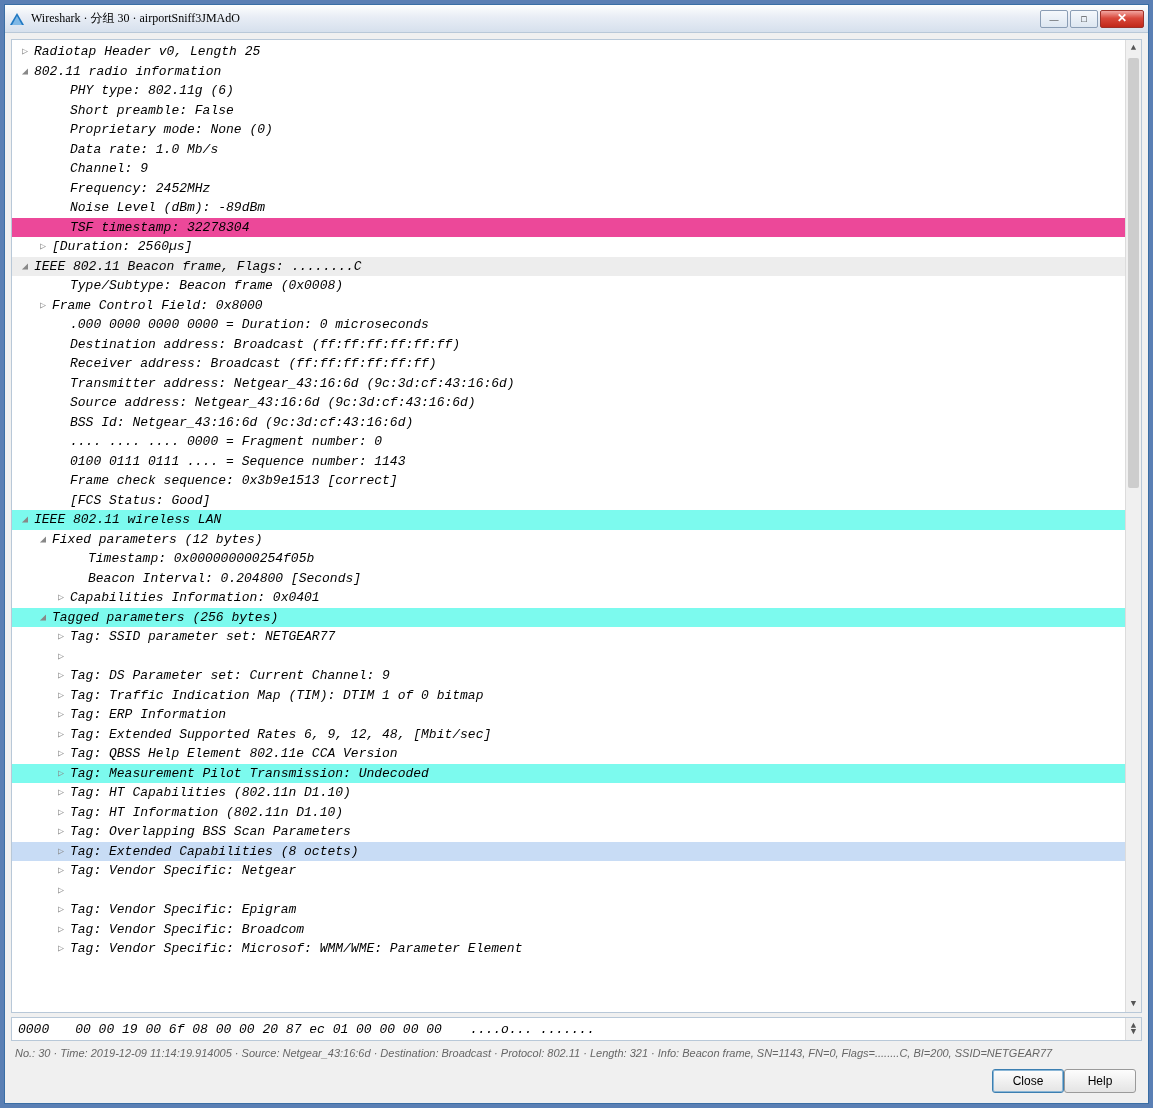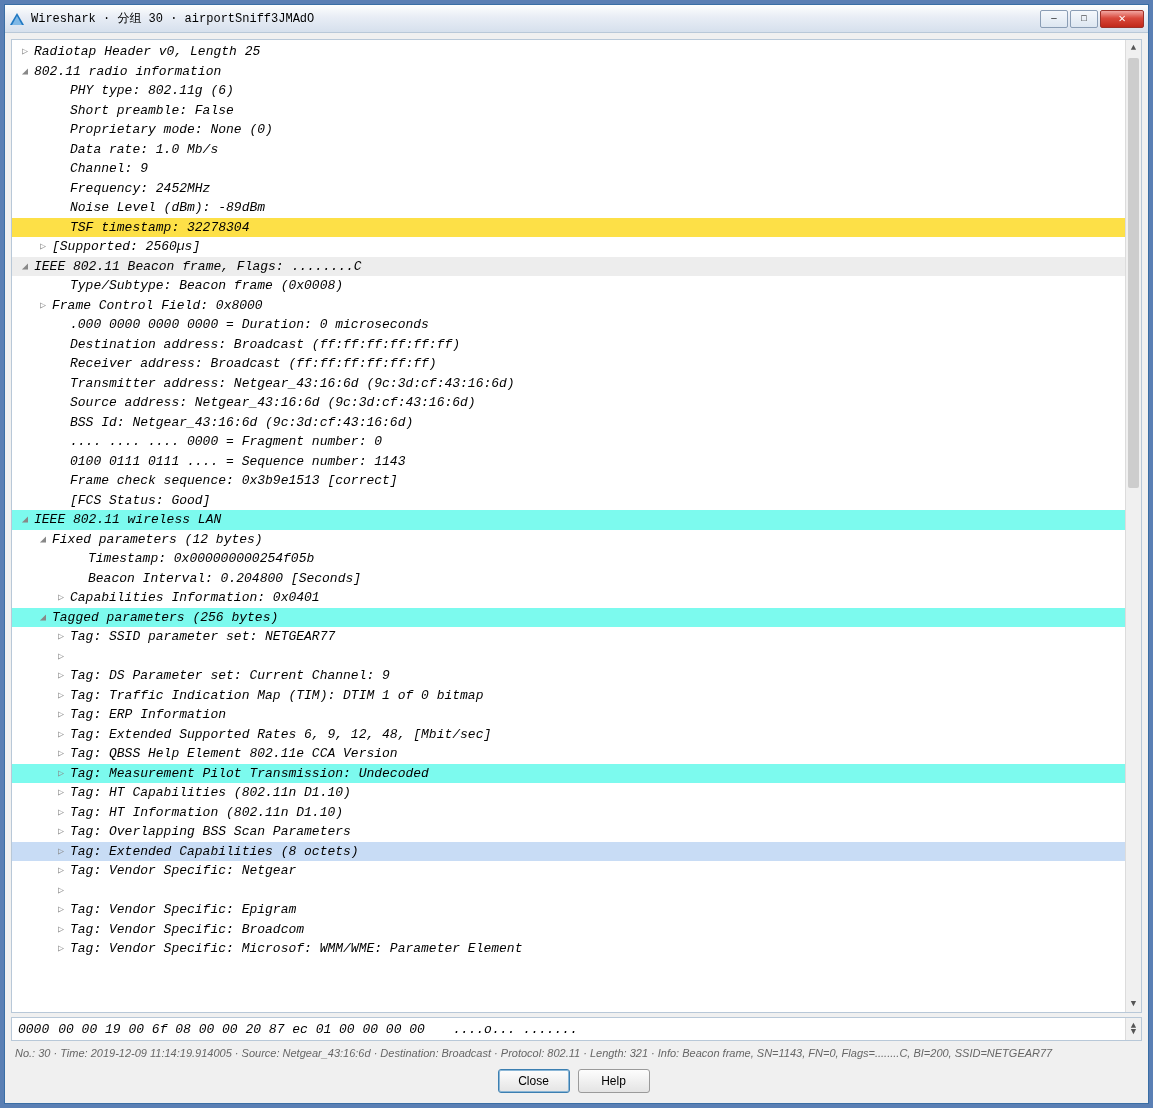--- a/index.html
+++ b/index.html
@@ -1,38 +1,38 @@
 <!DOCTYPE html>
 <html><head>
 <meta charset="utf-8">
 <style>
 *{box-sizing:border-box;margin:0;padding:0}
 body{font-family:"Consolas","Courier New",monospace;font-style:italic;font-size:13px;background:#5a7fb4;padding:4px;color:#000}
 .window{background:#f0f0f0;border:1px solid #3a6ea5;display:flex;flex-direction:column;height:1100px;width:1145px}
-.titlebar{height:28px;background:linear-gradient(to bottom,#fdfefe,#e8edf5 45%,#d6e0ed);display:flex;align-items:center;padding:0 4px;font-style:normal;font-family:Liberation Mono, monospace;border-bottom:1px solid #b8c8d8}
+.titlebar{height:28px;background:linear-gradient(to bottom,#fdfefe,#e8edf5 45%,#d6e0ed);display:flex;align-items:center;padding:0 4px;font-style:normal;font-family:Liberation Serif, serif;border-bottom:1px solid #b8c8d8}
 .titlebar-icon{width:16px;height:16px;margin-right:6px}
 .title-text{flex:1;font-size:12px;color:#000}
 .win-btns{display:flex;gap:2px}
 .win-btn{width:28px;height:18px;border:1px solid #8a9db5;border-radius:2px;background:linear-gradient(to bottom,#f5f8fc,#dde6f1);display:flex;align-items:center;justify-content:center;font-size:9px;font-style:normal;cursor:pointer}
 .win-btn.close{width:44px;background:linear-gradient(to bottom,#f2a6a1,#d9483b 45%,#c1281a);border-color:#9e3028;color:#fff;font-weight:bold;font-size:12px}
 .content{flex:1;display:flex;flex-direction:column;padding:6px 6px 4px 6px;gap:4px;overflow:hidden}
 .tree-pane{flex:1;background:#fff;border:1px solid #b8c8d8;overflow:auto;position:relative;padding:2px 0}
 .row{white-space:pre;padding:0 4px;line-height:19.5px;height:19.5px;display:flex;align-items:center}
 .ind{display:inline-block;width:18px;text-align:center;color:#888;font-style:normal;font-size:10px}
-.hl-blue{background:#fde047}
+.hl-blue{background:#ec4899}
 .hl-cyan{background:#7cfaee}
 .hl-lightblue{background:#c8dcf5}
 .hl-gray{background:#ededed}
 .hex-pane{height:24px;background:#fff;border:1px solid #b8c8d8;padding:2px 6px;display:flex;align-items:center;position:relative}
-.hex-offset{margin-right:9px}
+.hex-offset{margin-right:26px}
 .scrollbar-v{position:absolute;right:0;top:0;bottom:0;width:16px;background:#f0f0f0;border-left:1px solid #dcdcdc}
 .scroll-arr{height:16px;display:flex;align-items:center;justify-content:center;font-size:9px;color:#555;font-style:normal}
 .scroll-thumb{position:absolute;left:2px;right:2px;background:#cdcdcd;border-radius:2px}
 .status{font-size:11px;color:#666;padding:2px 4px;font-family:Liberation Sans, sans-serif}
-.btn-row{display:flex;justify-content:center;gap:8px;padding:4px 6px 6px 0;font-style:normal;font-family:"Segoe UI",sans-serif}
+.btn-row{display:flex;justify-content:flex-end;padding:4px 6px 6px 0;font-style:normal;font-family:"Segoe UI",sans-serif}
 .btn{width:72px;height:24px;background:linear-gradient(to bottom,#fdfdfd,#e4e4e4);border:1px solid #9a9a9a;border-radius:3px;font-size:12px;cursor:pointer}
 .btn.default{border:1px solid #3c7fb1;box-shadow:0 0 0 1px #8ab6d6 inset}
 </style>
 </head>
 <body>
 
 <div class="window">
   <div class="titlebar">
     <svg class="titlebar-icon" viewBox="0 0 16 16">
         <polygon points="1,14 8,2 15,14" fill="#1f78c2"></polygon>
@@ -51,21 +51,21 @@
         <div class="row "><span class="ind">▷</span><span>Radiotap Header v0, Length 25</span></div>
         <div class="row "><span class="ind">◢</span><span>802.11 radio information</span></div>
         <div class="row "><span class="ind"></span><span class="ind"></span><span class="ind"></span><span>PHY type: 802.11g (6)</span></div>
         <div class="row "><span class="ind"></span><span class="ind"></span><span class="ind"></span><span>Short preamble: False</span></div>
         <div class="row "><span class="ind"></span><span class="ind"></span><span class="ind"></span><span>Proprietary mode: None (0)</span></div>
         <div class="row "><span class="ind"></span><span class="ind"></span><span class="ind"></span><span>Data rate: 1.0 Mb/s</span></div>
         <div class="row "><span class="ind"></span><span class="ind"></span><span class="ind"></span><span>Channel: 9</span></div>
         <div class="row "><span class="ind"></span><span class="ind"></span><span class="ind"></span><span>Frequency: 2452MHz</span></div>
         <div class="row "><span class="ind"></span><span class="ind"></span><span class="ind"></span><span>Noise Level (dBm): -89dBm</span></div>
         <div class="row hl-blue"><span class="ind"></span><span class="ind"></span><span class="ind"></span><span>TSF timestamp: 32278304</span></div>
-        <div class="row "><span class="ind"></span><span class="ind">▷</span><span>[Supported: 2560µs]</span></div>
+        <div class="row "><span class="ind"></span><span class="ind">▷</span><span>[Duration: 2560µs]</span></div>
         <div class="row hl-gray"><span class="ind">◢</span><span>IEEE 802.11 Beacon frame, Flags: ........C</span></div>
         <div class="row "><span class="ind"></span><span class="ind"></span><span class="ind"></span><span>Type/Subtype: Beacon frame (0x0008)</span></div>
         <div class="row "><span class="ind"></span><span class="ind">▷</span><span>Frame Control Field: 0x8000</span></div>
         <div class="row "><span class="ind"></span><span class="ind"></span><span class="ind"></span><span>.000 0000 0000 0000 = Duration: 0 microseconds</span></div>
         <div class="row "><span class="ind"></span><span class="ind"></span><span class="ind"></span><span>Destination address: Broadcast (ff:ff:ff:ff:ff:ff)</span></div>
         <div class="row "><span class="ind"></span><span class="ind"></span><span class="ind"></span><span>Receiver address: Broadcast (ff:ff:ff:ff:ff:ff)</span></div>
         <div class="row "><span class="ind"></span><span class="ind"></span><span class="ind"></span><span>Transmitter address: Netgear_43:16:6d (9c:3d:cf:43:16:6d)</span></div>
         <div class="row "><span class="ind"></span><span class="ind"></span><span class="ind"></span><span>Source address: Netgear_43:16:6d (9c:3d:cf:43:16:6d)</span></div>
         <div class="row "><span class="ind"></span><span class="ind"></span><span class="ind"></span><span>BSS Id: Netgear_43:16:6d (9c:3d:cf:43:16:6d)</span></div>
         <div class="row "><span class="ind"></span><span class="ind"></span><span class="ind"></span><span>.... .... .... 0000 = Fragment number: 0</span></div>

